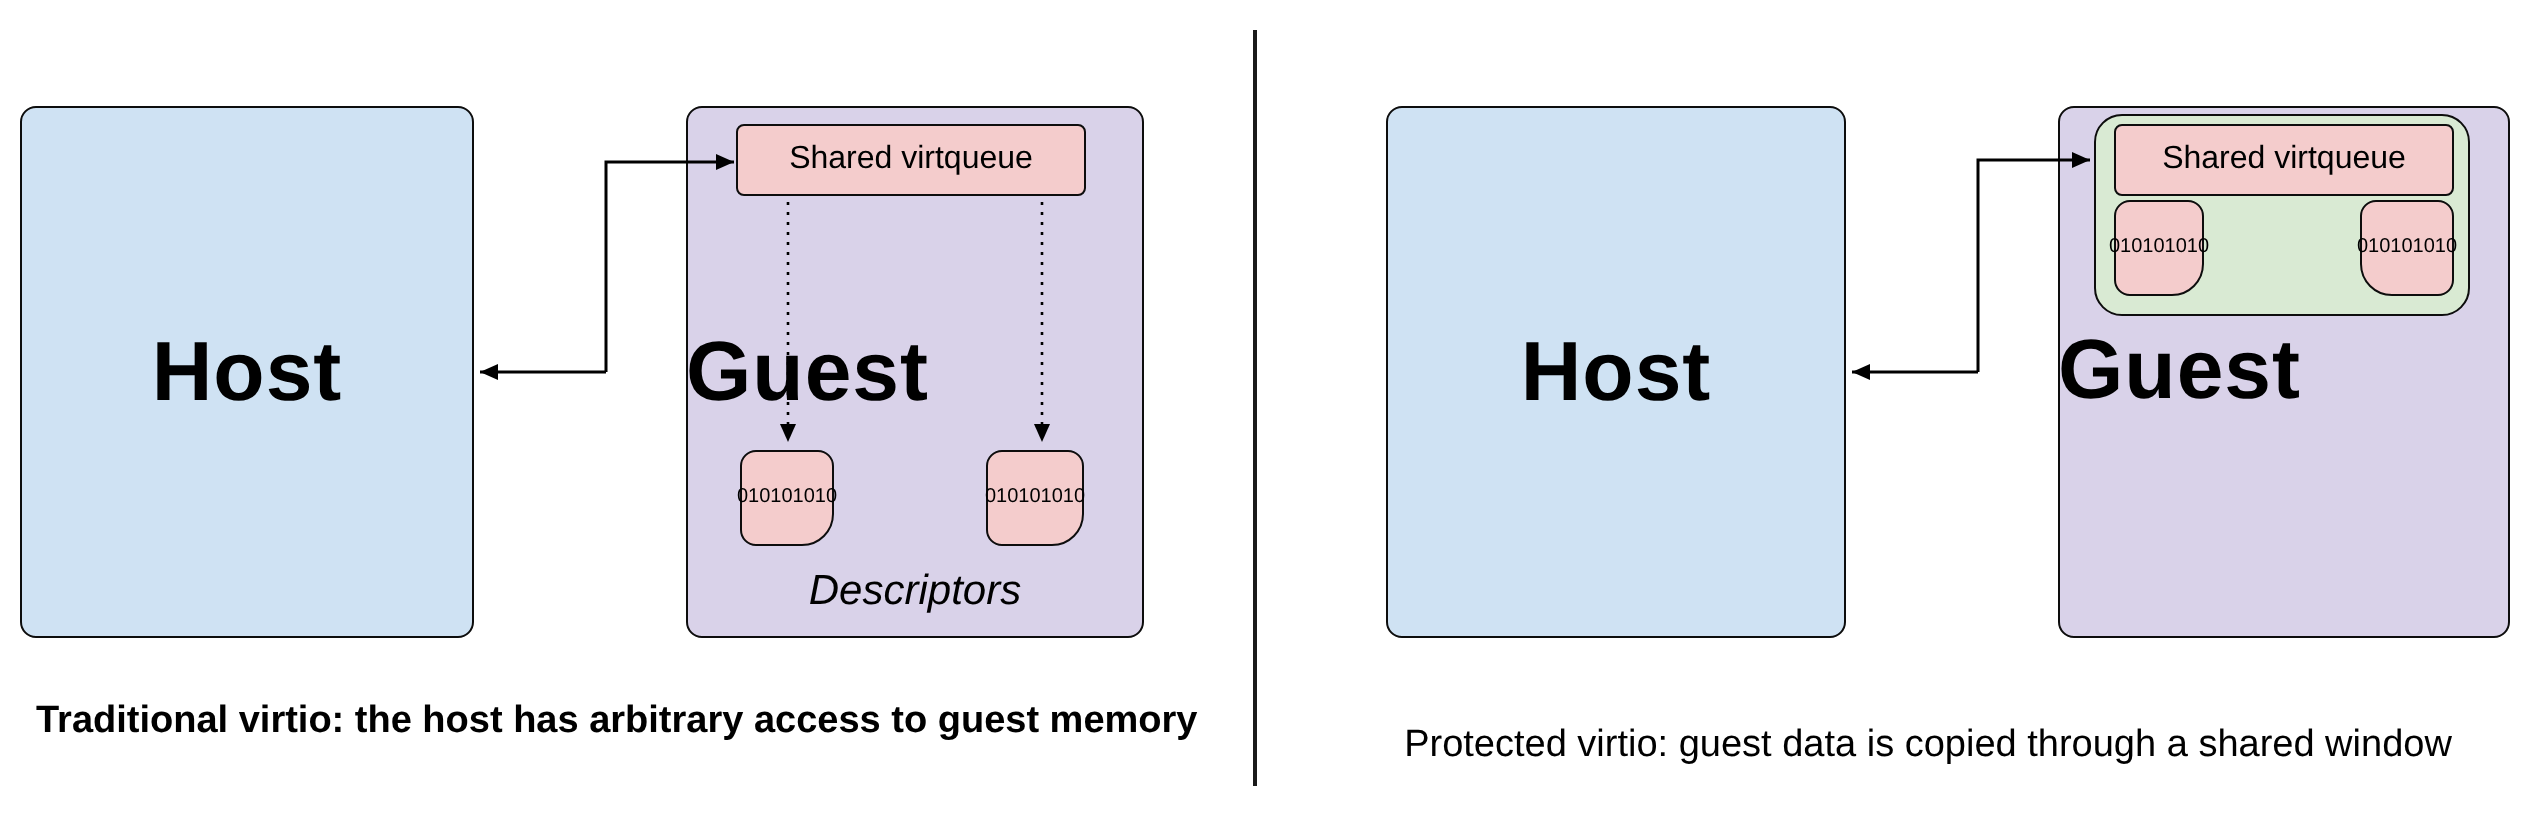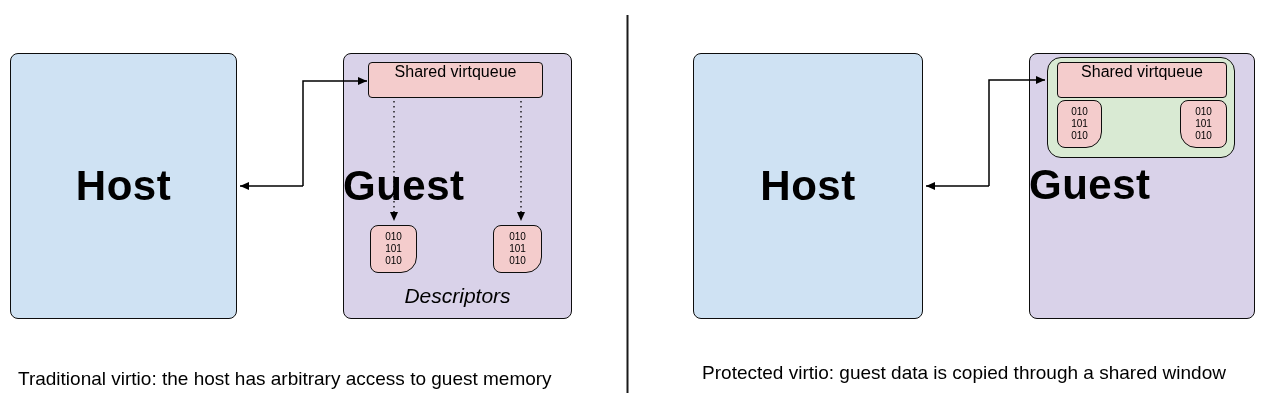--- a/index.html
+++ b/index.html
@@ -4,24 +4,24 @@
 <style>
   html,body { margin:0; padding:0; }
   body { font-family:"Liberation Sans", sans-serif; color:#000; background:#fff; }
   #stage {
     position:relative; width:1266px; height:408px; background:#fff; overflow:hidden;
   }
   .abs { position:absolute; box-sizing:border-box; }
   .box { position:absolute; box-sizing:border-box; border:1.5px solid #0d0d0d; }
   .bigbox { border-radius:8px; display:flex; align-items:center; justify-content:center; }
   .biglabel { font-size:42px; font-weight:bold; letter-spacing:0.5px; }
-  .vqbox { border-radius:4px; display:flex; align-items:flex-start; justify-content:center;
+  .vqbox { border-radius:4px; display:flex; align-items:center; justify-content:center;
            font-size:16px; z-index:4; }
   .window { border-radius:14px; z-index:2; }
-  .mem { border-radius:8px 8px 16px 8px; display:flex; flex-direction:column;
+  .mem { border-radius:8px 8px 16px 8px; display:flex; flex-direction:row;
          justify-content:center; align-items:center; font-size:10px; line-height:12px;
          z-index:4; }
   .mem.mirror { border-radius:8px 8px 8px 16px; }
   .descriptors { font-style:italic; font-size:21px; text-align:center; z-index:5; }
   .caption { font-size:19px; white-space:nowrap; }
   .labellayer { position:absolute; display:flex; align-items:center; justify-content:flex-start;
                 pointer-events:none; z-index:5; }
   #wires { position:absolute; left:0; top:0; z-index:10; pointer-events:none; }
 </style>
 </head>
@@ -52,21 +52,21 @@
     </div>
 
     <div class="box mem" style="left: 493px; top: 225px; width: 49px; height: 48px; background-color: rgb(244, 204, 204);">
       <div>010</div>
       <div>101</div>
       <div>010</div>
     </div>
 
     <div class="abs descriptors" style="left:343px;top:284px;width:229px;">Descriptors</div>
 
-    <div class="abs caption" style="left:18px;top:368px;">Traditional virtio: the host has arbitrary access to guest memory</div>
+    <div class="abs caption" style="left:18px;top:350px;font-weight:bold;">Traditional virtio: the host has arbitrary access to guest memory</div>
   </div>
 
   <div class="abs" style="left:627px;top:0;width:639px;height:408px;">
 
     <div class="box bigbox" style="left: 66px; top: 53px; width: 230px; height: 266px; background-color: rgb(207, 226, 243);">
       <span class="biglabel">Host</span>
     </div>
 
     <div class="box bigbox" style="left: 402px; top: 53px; width: 226px; height: 266px; background-color: rgb(217, 210, 233);"></div>
 

